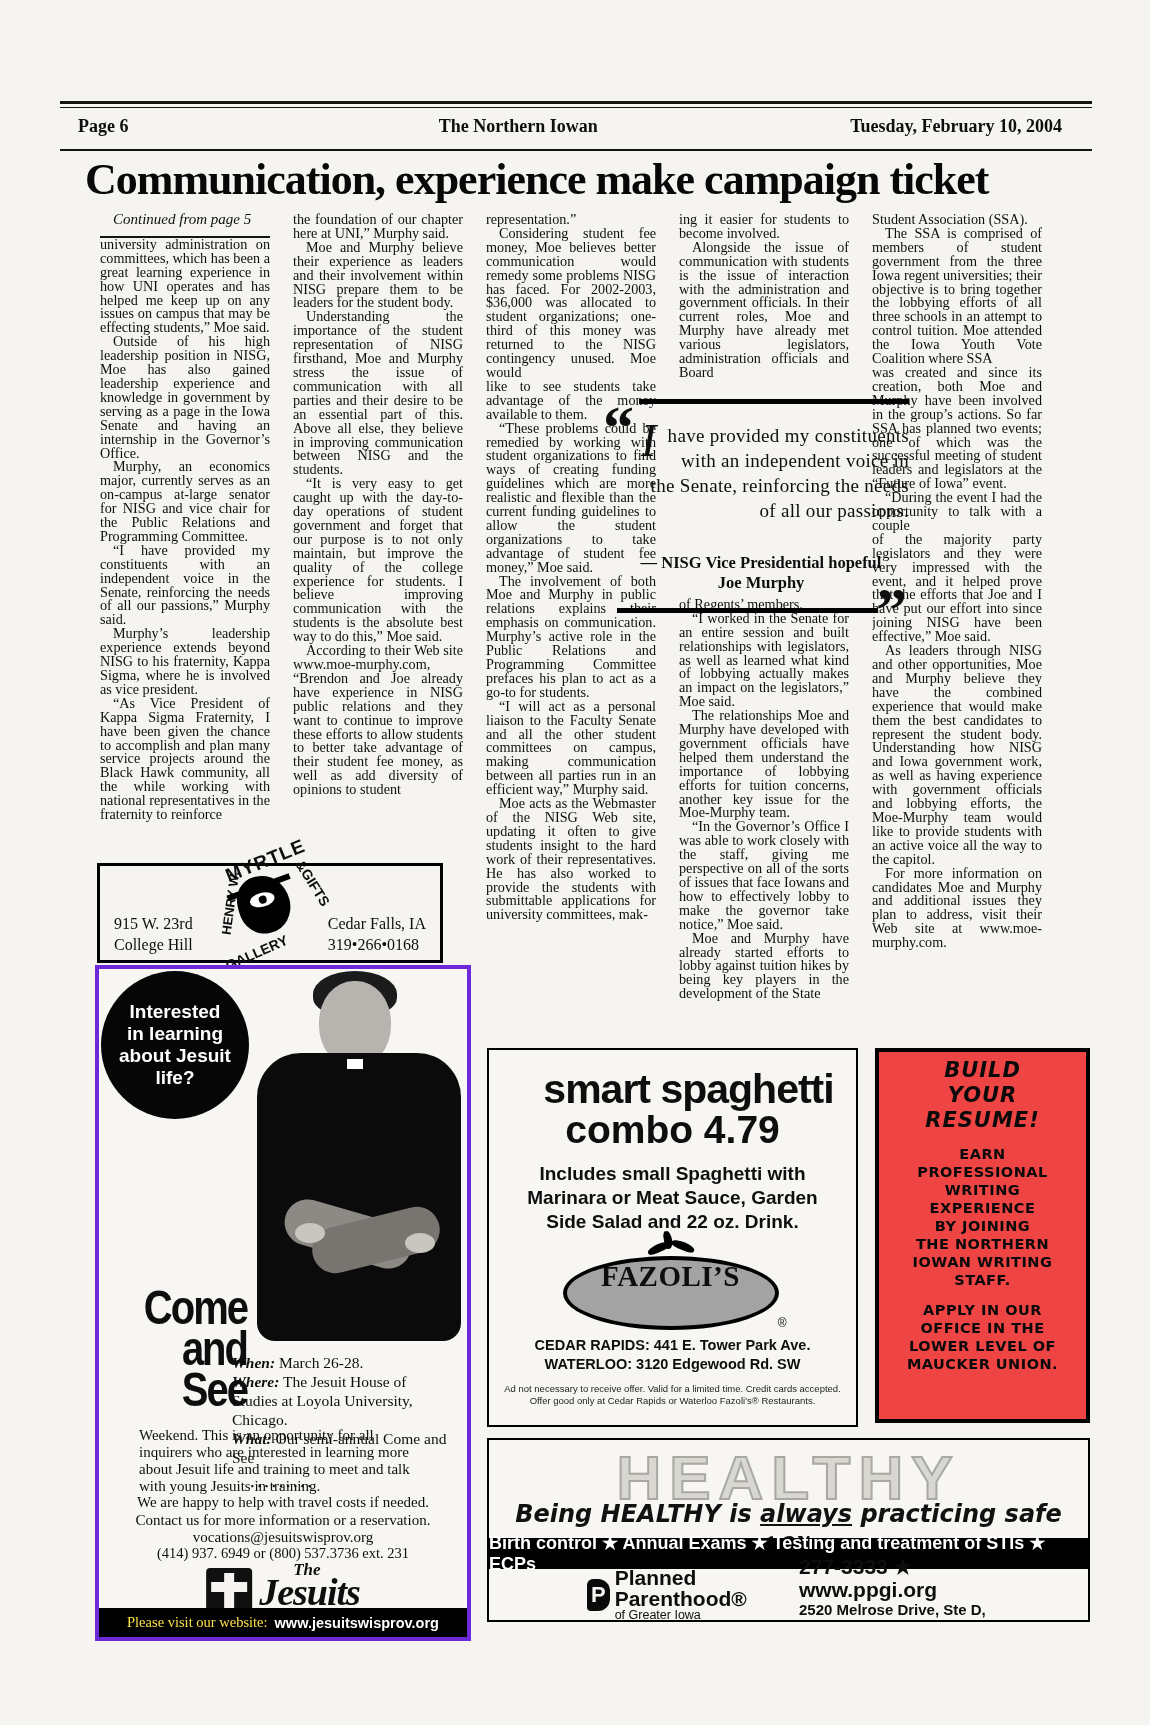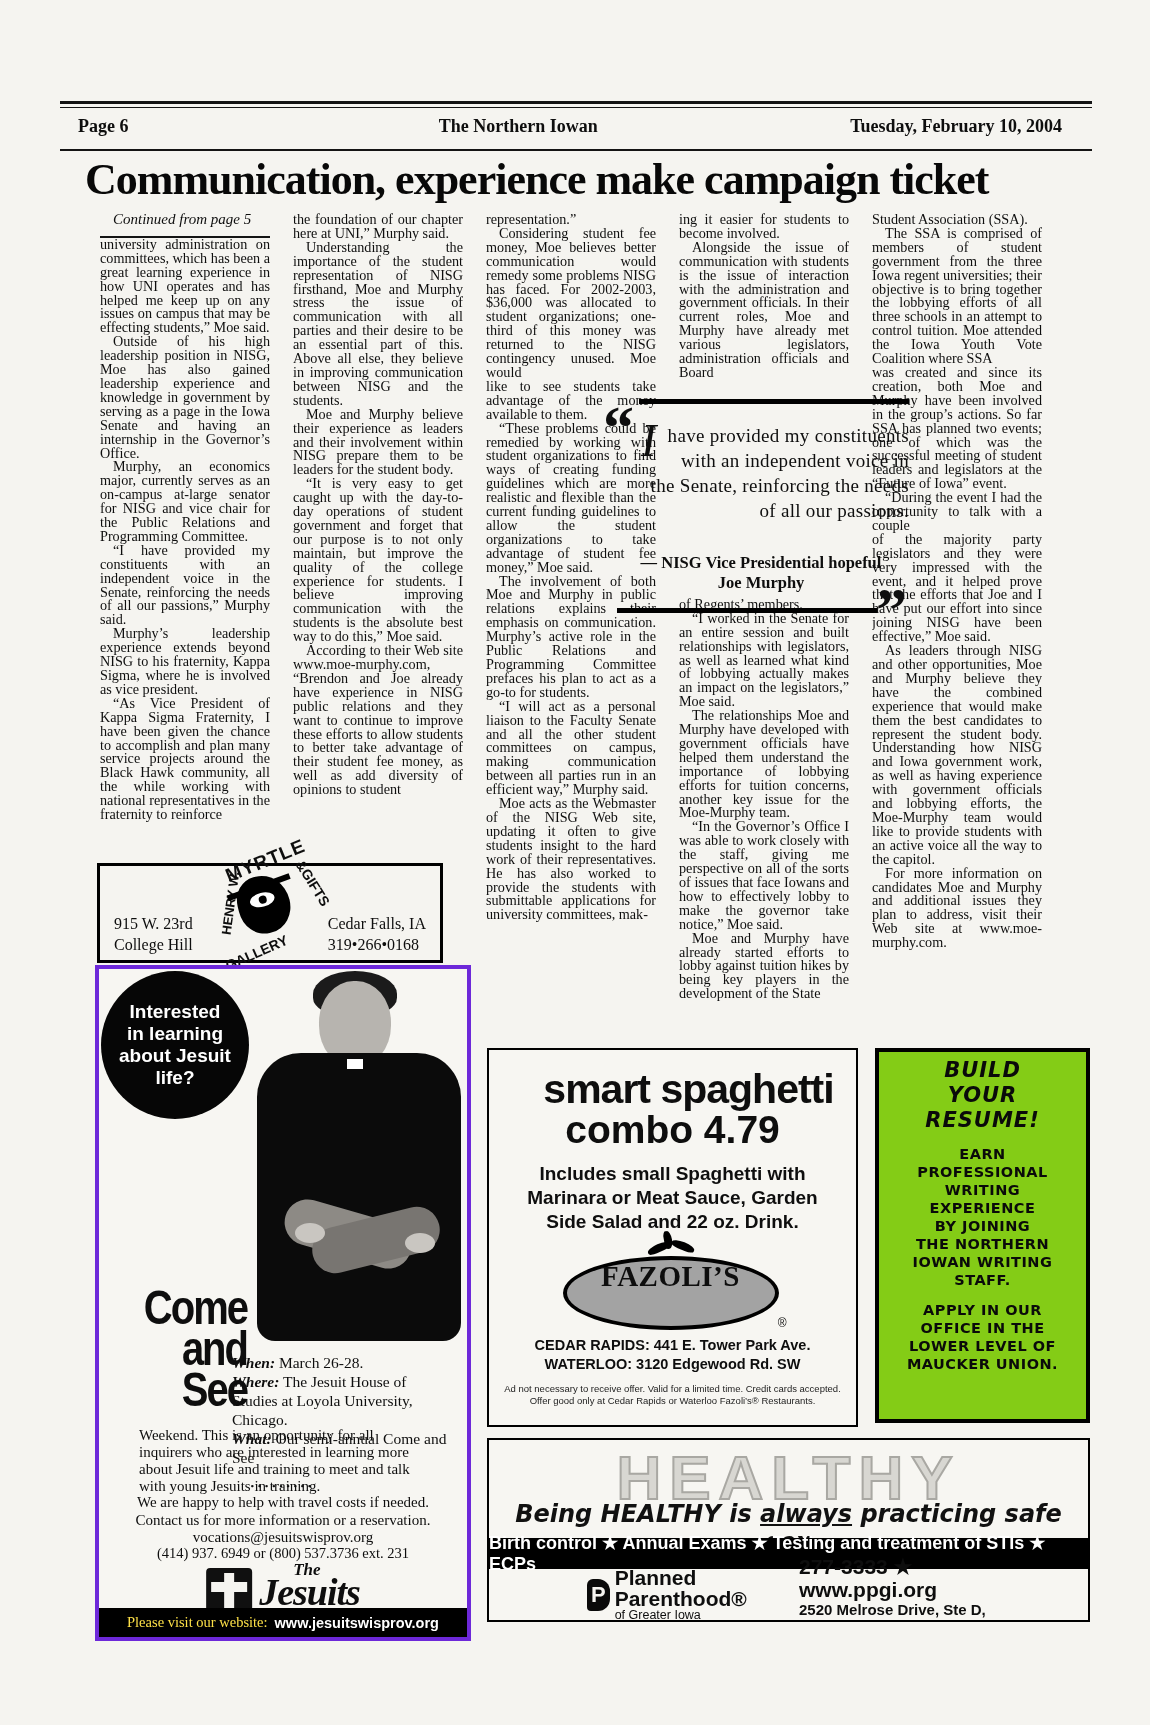--- a/index.html
+++ b/index.html
@@ -107,21 +107,21 @@
   .fz-stem{position:absolute;left:86px;top:-6px;width:52px;height:20px;}
   .fz-leaf{position:absolute;width:24px;height:8px;background:#000;border-radius:60% 60% 40% 40%;}
   .fz-leaf.l1{left:0;top:6px;transform:rotate(-24deg);}
   .fz-leaf.l2{left:24px;top:4px;transform:rotate(22deg);}
   .fz-leaf.l3{left:12px;top:-2px;transform:rotate(80deg);width:18px;}
   .fz-reg{position:absolute;right:-2px;bottom:-2px;font-size:12px;}
   .fz-loc{margin-top:8px;font-weight:bold;font-size:14.5px;line-height:19px;}
   .fz-fine{margin-top:9px;font-size:9.5px;line-height:12px;color:#1c1c1c;}
   
   .ad-resume{position:absolute;left:875px;top:1048px;width:215px;height:375px;border:4px solid #000;
-             background:#84cc16;text-align:center;font-family:"DejaVu Sans",sans-serif;font-weight:bold;
+             background:#ef4444;text-align:center;font-family:"DejaVu Sans",sans-serif;font-weight:bold;
              box-sizing:border-box;color:#0a0a0a;}
   .rs-build{margin-top:6px;font-size:21px;line-height:25px;white-space:pre-line;letter-spacing:1px;
             font-style:italic;}
   .rs-earn{margin-top:12px;font-size:14.5px;line-height:18px;white-space:pre-line;letter-spacing:.5px;}
   .rs-apply{margin-top:12px;font-size:14.5px;line-height:18px;white-space:pre-line;letter-spacing:.5px;}
   
   .ad-pp{position:absolute;left:487px;top:1438px;width:603px;height:184px;border:2px solid #000;
          background:#f7f6f2;overflow:hidden;font-family:"Liberation Sans",sans-serif;box-sizing:border-box;}
   .pp-healthy{position:absolute;left:0;right:0;top:2px;text-align:center;font-size:62px;font-weight:bold;
               letter-spacing:8px;color:#d8d7d2;-webkit-text-stroke:2px #a9a8a3;}
@@ -164,22 +164,22 @@
         <p class="cont">university administration on committees, which has been a great learning experience in how UNI operates and has helped me keep up on any issues on campus that may be effecting students,” Moe said.</p>
         <p>Outside of his high leadership position in NISG, Moe has also gained leadership experience and knowledge in government by serving as a page in the Iowa Senate and having an internship in the Governor’s Office.</p>
         <p>Murphy, an economics major, currently serves as an on-campus at-large senator for NISG and vice chair for the Public Relations and Programming Committee.</p>
         <p>“I have provided my constituents with an independent voice in the Senate, reinforcing the needs of all our passions,” Murphy said.</p>
         <p>Murphy’s leadership experience extends beyond NISG to his fraternity, Kappa Sigma, where he is involved as vice president.</p>
         <p>“As Vice President of Kappa Sigma Fraternity, I have been given the chance to accomplish and plan many service projects around the Black Hawk community, all the while working with national representatives in the fraternity to reinforce</p>
       </div>
 
       <div class="col col-short">
         <p class="cont">the foundation of our chapter here at UNI,” Murphy said.</p>
+        <p>Moe and Murphy believe their experience as leaders and their involvement within NISG prepare them to be leaders for the student body.</p>
         <p>Understanding the importance of the student representation of NISG firsthand, Moe and Murphy stress the issue of communication with all parties and their desire to be an essential part of this. Above all else, they believe in improving communication between NISG and the students.</p>
-        <p>Moe and Murphy believe their experience as leaders and their involvement within NISG prepare them to be leaders for the student body.</p>
         <p>“It is very easy to get caught up with the day-to-day operations of student government and forget that our purpose is to not only maintain, but improve the quality of the college experience for students. I believe improving communication with the students is the absolute best way to do this,” Moe said.</p>
         <p>According to their Web site www.moe-murphy.com, “Brendon and Joe already have experience in NISG public relations and they want to continue to improve these efforts to allow students to better take advantage of their student fee money, as well as add diversity of opinions to student</p>
       </div>
 
       <div class="col col-tall">
         <p class="cont">representation.”</p>
         <p>Considering student fee money, Moe believes better communication would remedy some problems NISG has faced. For 2002-2003, $36,000 was allocated to student organizations; one-third of this money was returned to the NISG contingency unused. Moe would</p>
         <p class="cont narrow-r">like to see students take advantage of the money available to them.</p>
         <p class="narrow-r">“These problems could be remedied by working with student organizations to find ways of creating funding guidelines which are more realistic and flexible than the current funding guidelines to allow the student organizations to take advantage of student fee money,” Moe said.</p>
         <p>The involvement of both Moe and Murphy in public relations explains their emphasis on communication. Murphy’s active role in the Public Relations and Programming Committee prefaces his plan to act as a go-to for students.</p>

